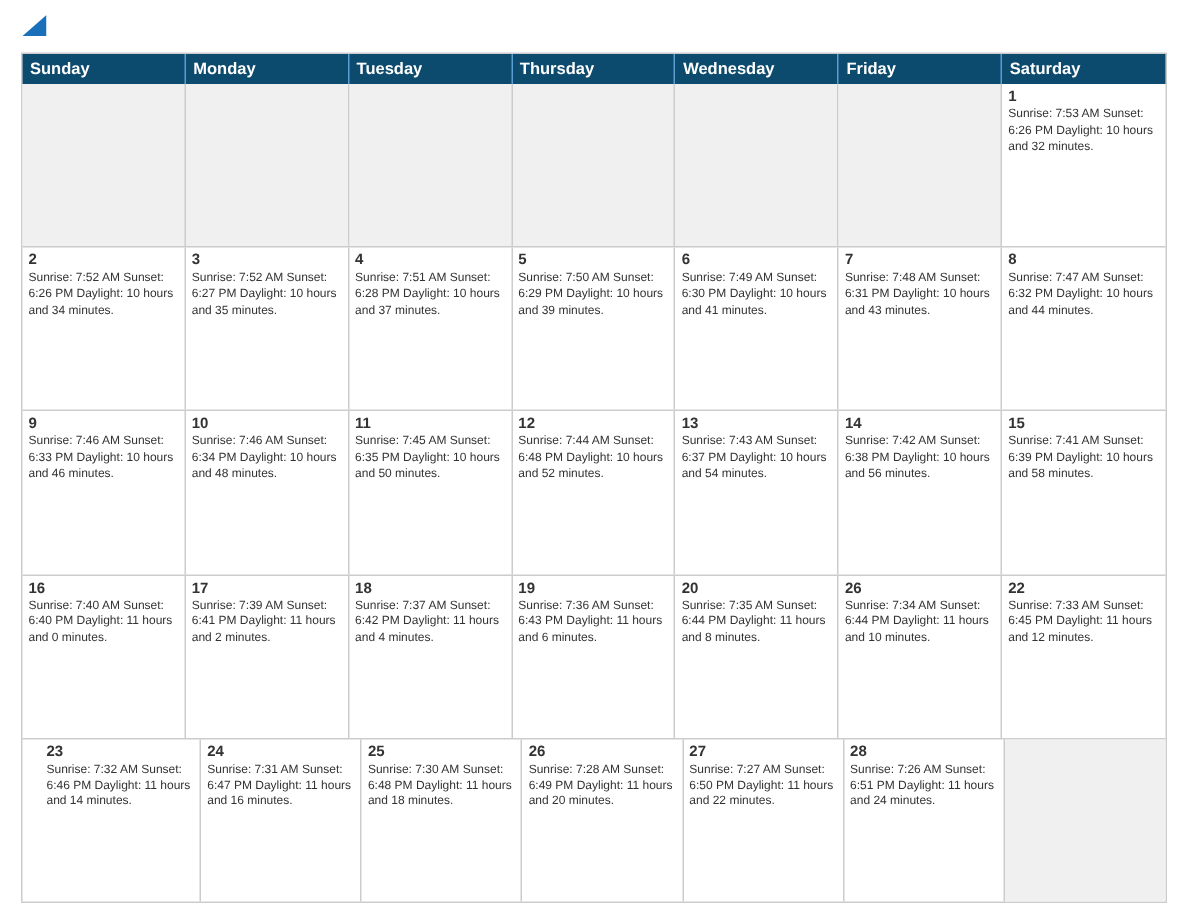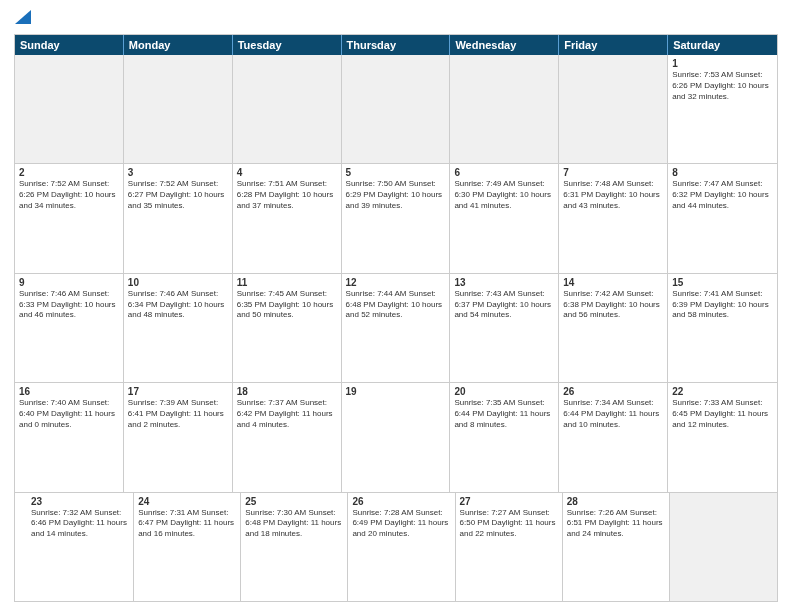--- a/index.html
+++ b/index.html
@@ -255,20 +255,23 @@
 Daylight: 11 hours and 2 minutes.</div>
           </div>
           <div class="cell">
             <span class="day-num">18</span>
             <div class="cell-text">Sunrise: 7:37 AM
 Sunset: 6:42 PM
 Daylight: 11 hours and 4 minutes.</div>
           </div>
           <div class="cell">
             <span class="day-num">19</span>
+            <div class="cell-text">Sunrise: 7:36 AM
+Sunset: 6:43 PM
+Daylight: 11 hours and 6 minutes.</div>
           </div>
           <div class="cell">
             <span class="day-num">20</span>
             <div class="cell-text">Sunrise: 7:35 AM
 Sunset: 6:44 PM
 Daylight: 11 hours and 8 minutes.</div>
           </div>
           <div class="cell">
             <span class="day-num">26</span>
             <div class="cell-text">Sunrise: 7:34 AM

